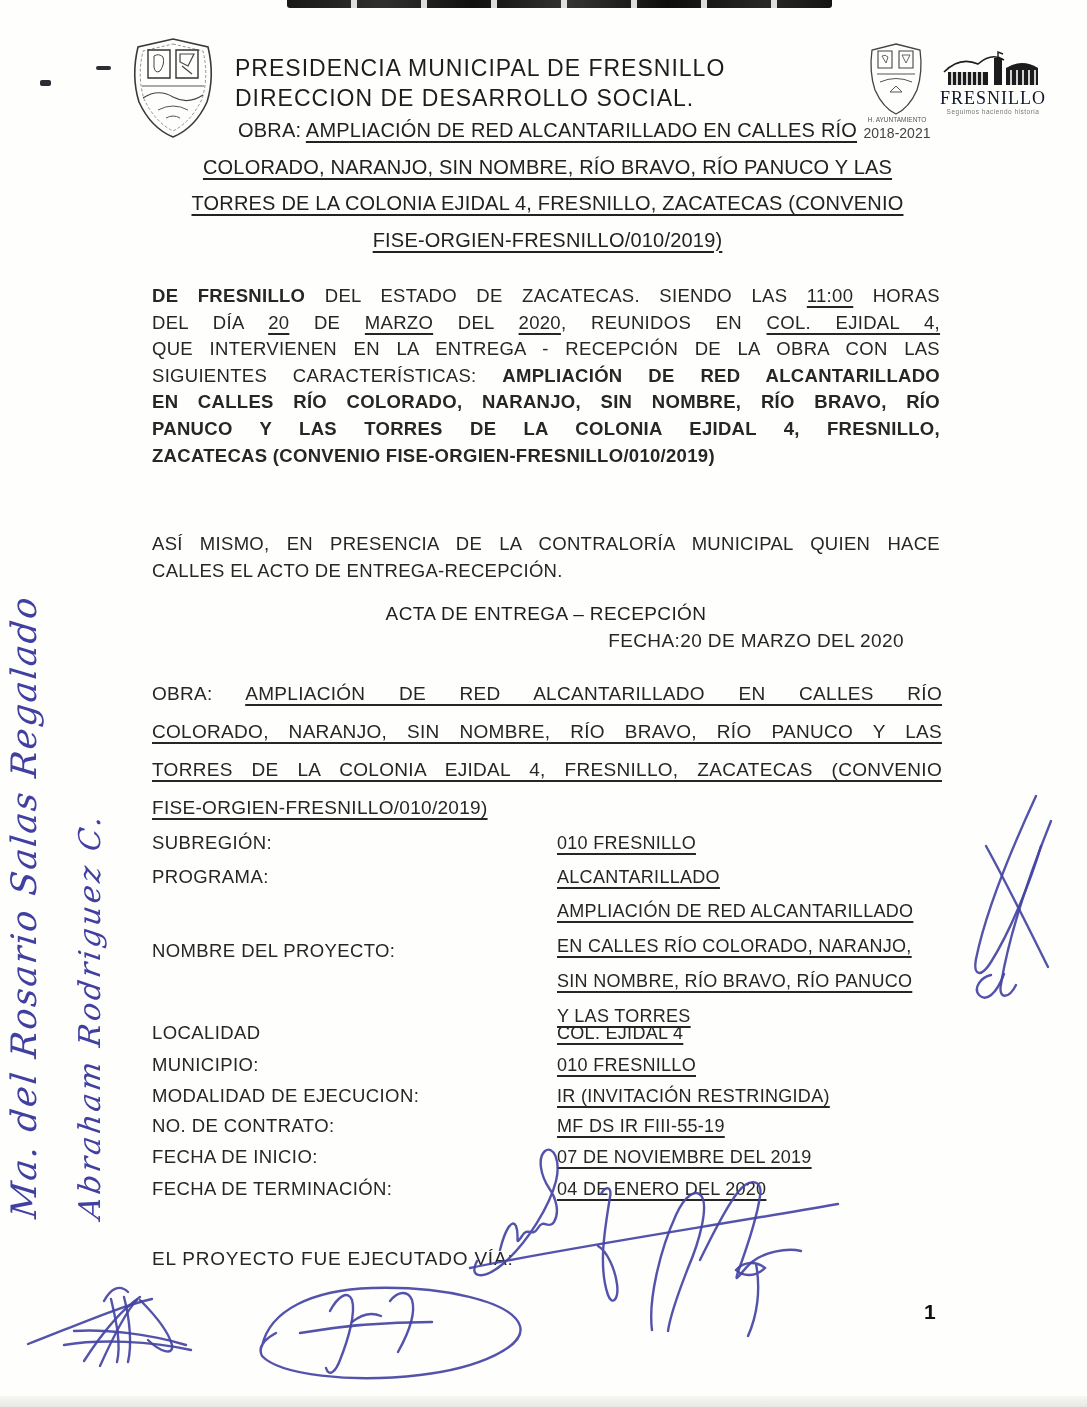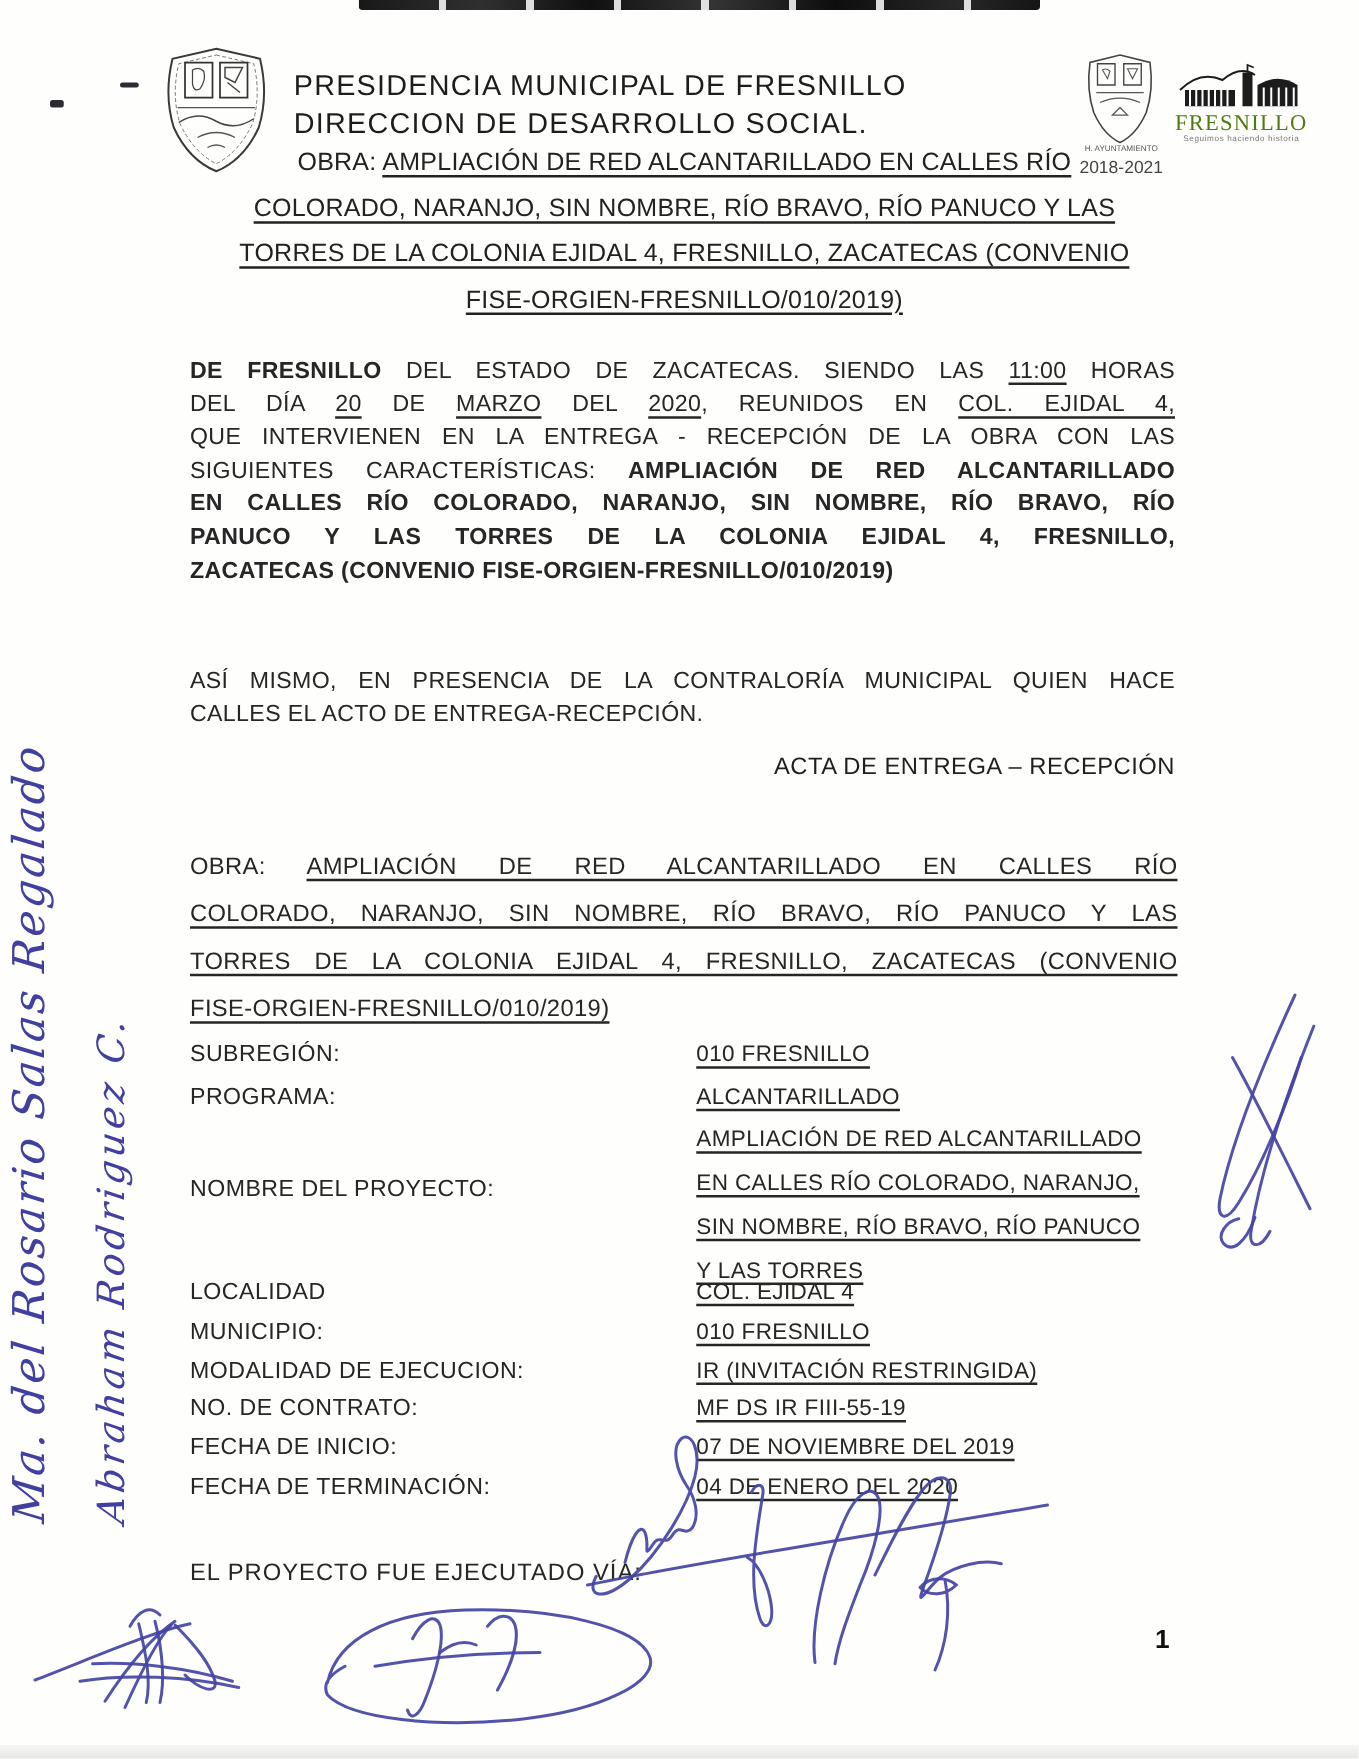--- a/index.html
+++ b/index.html
@@ -26,21 +26,21 @@
   .jline{text-align:justify;text-align-last:justify;}
   .jline.last{text-align-last:left;}
   .cline{text-align:center;}
   .u{text-decoration:underline;text-underline-offset:4px;text-decoration-thickness:1.6px;}
   .b{font-weight:700;}
 
   #obra-heading{left:150px;top:112px;width:795px;font-size:20px;line-height:36.5px;
      letter-spacing:.2px;color:#222;}
   #intro{left:152px;top:283px;width:788px;font-size:18.5px;line-height:26.6px;letter-spacing:.3px;}
   #contraloria{left:152px;top:531px;width:788px;font-size:18.5px;line-height:26.6px;letter-spacing:.3px;}
-  #acta-title{position:absolute;left:152px;top:603px;width:788px;text-align:right;
+  #acta-title{position:absolute;left:152px;top:603px;width:788px;text-align:center;
      font-size:19px;letter-spacing:.4px;color:#1f1f1f;}
   #fecha-line{position:absolute;left:152px;top:630px;width:752px;text-align:right;
      font-size:19px;letter-spacing:.4px;}
   #obra-para{left:152px;top:675px;width:790px;font-size:19px;line-height:38px;letter-spacing:.3px;}
 
   
   #fields{position:absolute;left:152px;top:826px;width:792px;height:400px;}
   .frow{position:absolute;left:0;width:792px;}
   .flabel{position:absolute;left:0;top:0;font-size:18.5px;letter-spacing:.4px;white-space:nowrap;}
   .fvalue{position:absolute;left:405px;top:0;width:387px;}
@@ -54,21 +54,21 @@
   .hand{position:absolute;font-family:"DejaVu Serif",serif;font-style:italic;
      color:#4140a0;white-space:nowrap;transform-origin:0 0;}
   #hand-name-1{left:4px;top:1216px;font-size:35px;letter-spacing:2px;transform:rotate(-90deg) skewX(-6deg);}
   #hand-name-2{left:72px;top:1216px;font-size:30px;letter-spacing:3px;transform:rotate(-90deg) skewX(-8deg);}
 
   .ink-layer{position:absolute;left:0;top:0;pointer-events:none;}
   .ink-layer path{fill:none;stroke:#4444a4;stroke-width:2.4;stroke-linecap:round;opacity:.92;}
   .logo-svg{position:absolute;}
   .logo-svg path,.logo-svg rect,.logo-svg line,.logo-svg polyline{vector-effect:non-scaling-stroke;}
   #fresnillo-word{position:absolute;left:938px;top:88px;width:110px;text-align:center;
-     font-family:"Liberation Serif",serif;font-size:18px;letter-spacing:1px;color:#4d7c0f;}
+     font-family:"Liberation Serif",serif;font-size:18px;letter-spacing:1px;color:#0f172a;}
   #fresnillo-tagline{position:absolute;left:938px;top:108px;width:110px;text-align:center;
      font-size:6.5px;color:#777;letter-spacing:.5px;}
 </style>
 </head>
 <body>
 
 <div class="page">
 
   <div class="top-strip"></div>
   <div class="bottom-strip"></div>
@@ -128,20 +128,21 @@
       <div class="jline"><span class="b">PANUCO Y LAS TORRES DE LA COLONIA EJIDAL 4, FRESNILLO,</span></div>
       <div class="jline last"><span class="b">ZACATECAS (CONVENIO FISE-ORGIEN-FRESNILLO/010/2019)</span></div>
     </div>
 
   <div id="contraloria" class="rich">
       <div class="jline"><span>ASÍ MISMO, EN PRESENCIA DE LA CONTRALORÍA MUNICIPAL QUIEN HACE</span></div>
       <div class="jline last"><span>CALLES EL ACTO DE ENTREGA-RECEPCIÓN.</span></div>
     </div>
 
   <div id="acta-title">ACTA DE ENTREGA – RECEPCIÓN</div>
+  <div id="fecha-line">FECHA:20 DE MARZO DEL 2020</div>
 
   <div id="obra-para" class="rich">
       <div class="jline"><span>OBRA: </span><span class="u">AMPLIACIÓN DE RED ALCANTARILLADO EN CALLES RÍO</span></div>
       <div class="jline"><span class="u">COLORADO, NARANJO, SIN NOMBRE, RÍO BRAVO, RÍO PANUCO Y LAS</span></div>
       <div class="jline"><span class="u">TORRES DE LA COLONIA EJIDAL 4, FRESNILLO, ZACATECAS (CONVENIO</span></div>
       <div class="jline last"><span class="u">FISE-ORGIEN-FRESNILLO/010/2019)</span></div>
     </div>
 
   <div id="fields">
       <div class="frow" style="top: 6px;">

